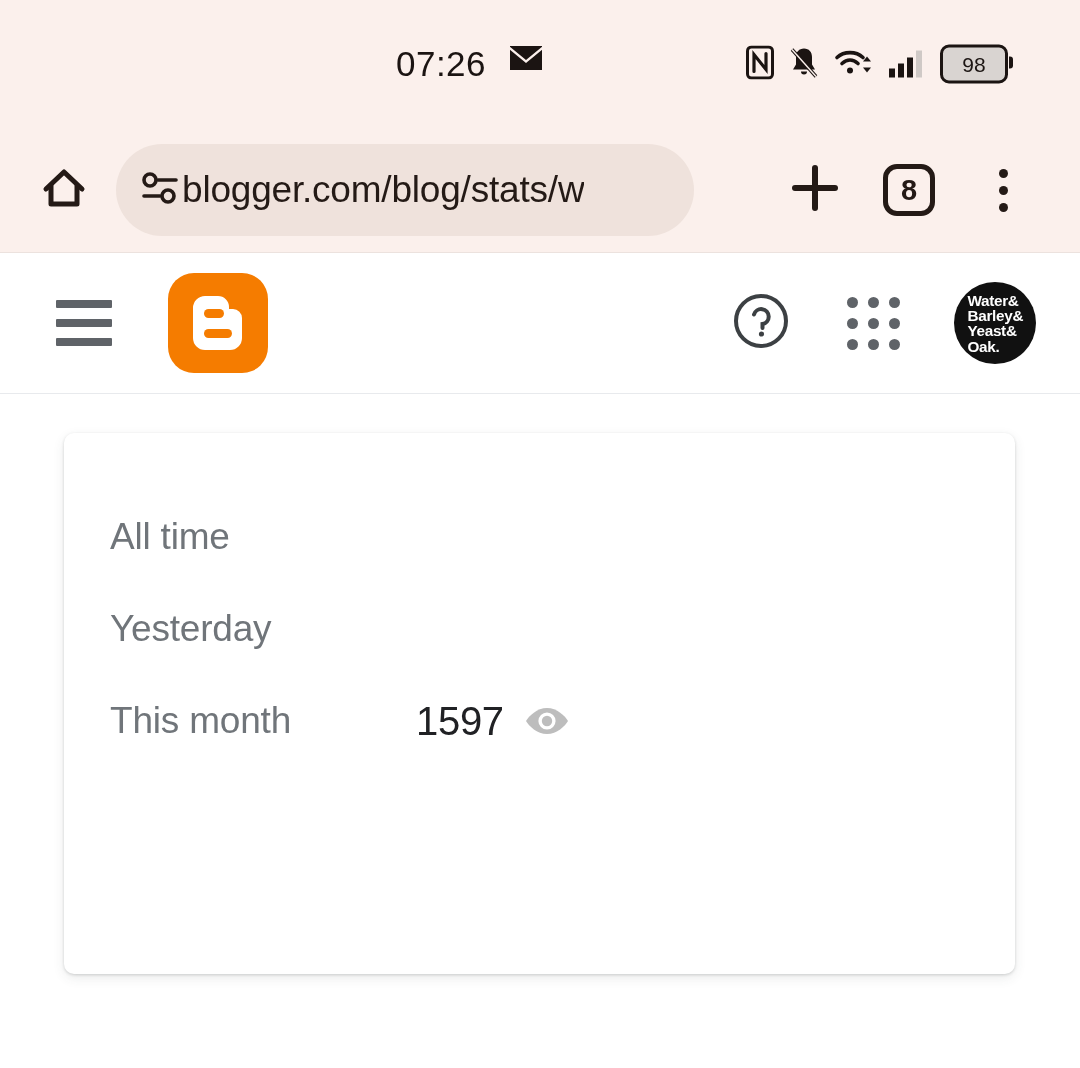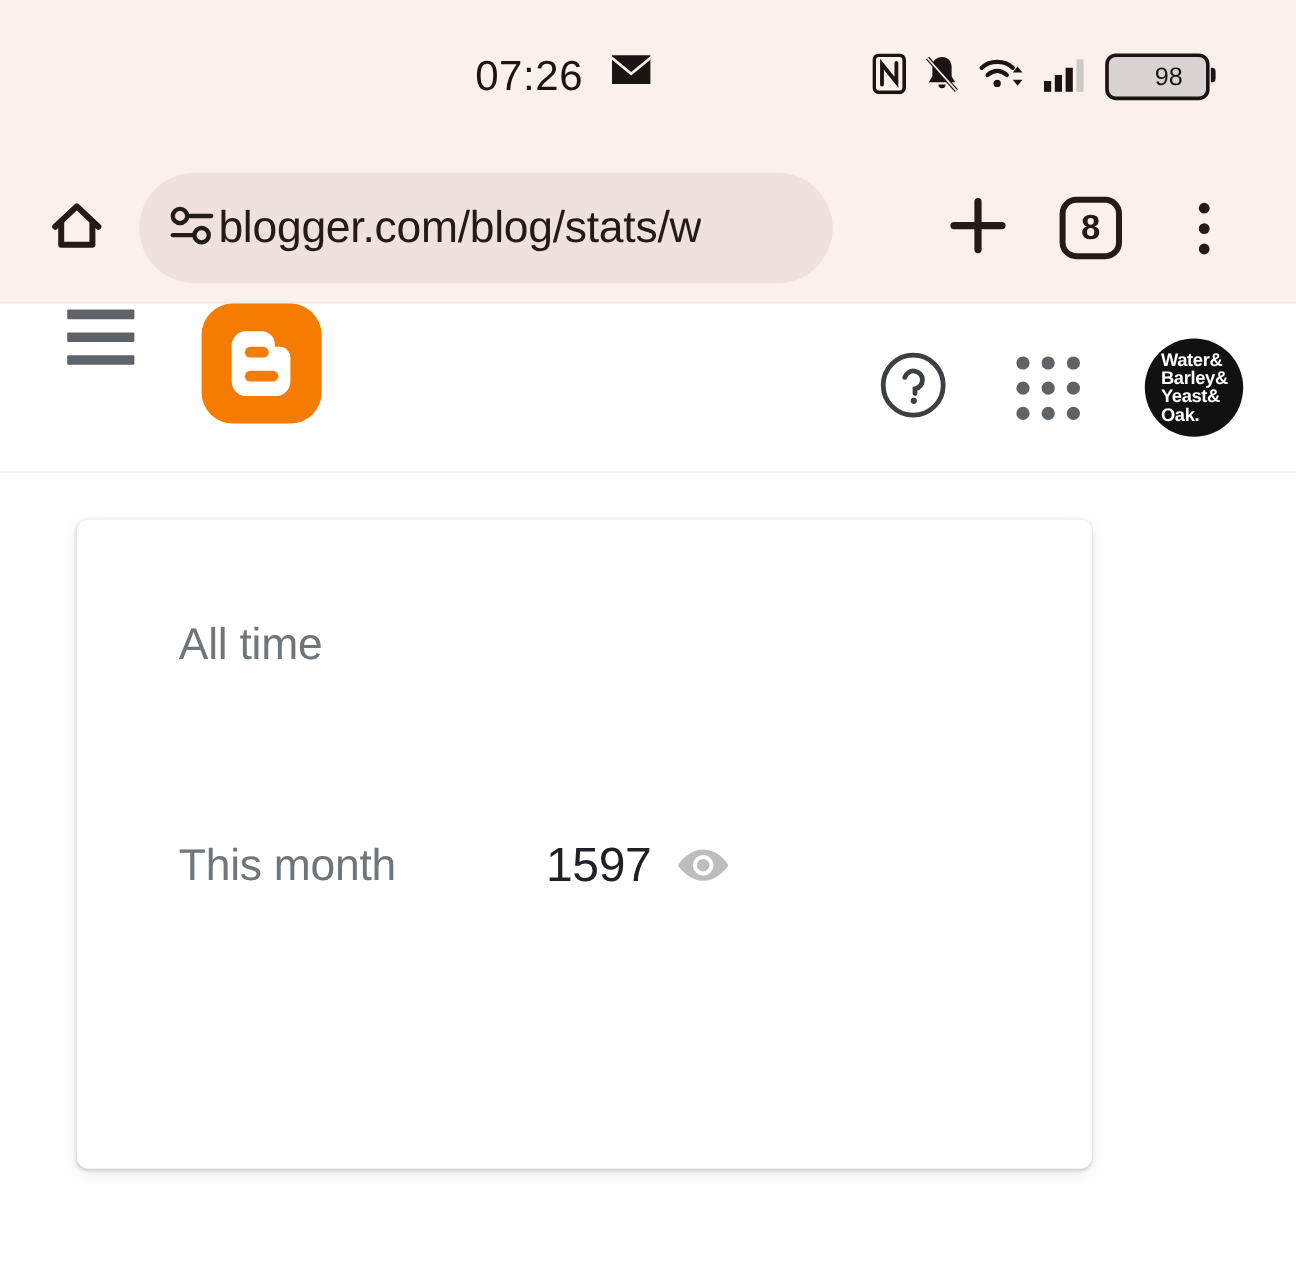--- a/index.html
+++ b/index.html
@@ -47,21 +47,20 @@
   .battery-pill {
     position: relative;
     width: 62px;
     height: 33px;
     border: 3px solid #1b1412;
     border-radius: 9px;
     background: #d9d4d1;
     display: flex;
     align-items: center;
     justify-content: center;
-    padding-left: 19px;
   }
   .battery-pill::after {
     content: "";
     position: absolute;
     right: -8px;
     top: 9px;
     width: 4px;
     height: 12px;
     background: #1b1412;
     border-radius: 0 3px 3px 0;
@@ -150,20 +149,21 @@
     border-radius: 50%;
     background: #241a16;
     display: block;
   }
 
   
   .blogger-header {
     height: 140px;
     background: #ffffff;
     display: flex;
+    align-items: center;
     border-bottom: 1px solid #e8eaed;
     position: relative;
   }
   .hamburger {
     margin-left: 56px;
     width: 56px;
     height: 56px;
     display: flex;
     flex-direction: column;
     justify-content: center;
@@ -243,28 +243,27 @@
   
   .page-body {
     background: #ffffff;
     height: 676px;
     position: relative;
   }
   .stats-card {
     position: absolute;
     left: 64px;
     top: 39px;
-    width: 846px;
+    width: 951px;
     height: 541px;
     background: #ffffff;
     border-radius: 10px;
     box-shadow: 0 1px 3px rgba(60,64,67,0.20), 0 4px 12px rgba(60,64,67,0.10);
     box-sizing: border-box;
     padding-top: 58px;
-    padding-left: 39px;
   }
   .stat-row {
     display: flex;
     align-items: center;
     height: 92px;
     padding-left: 46px;
   }
   .stat-label {
     width: 306px;
     font-size: 37px;
@@ -436,20 +435,21 @@
 
 <div class="page-body">
   <div class="stats-card">
 
     <div class="stat-row">
       <span class="stat-label">All time</span>
     </div>
 
 
     <div class="stat-row">
+      <span class="stat-label">Yesterday</span>
     </div>
 
     <div class="stat-row">
       <span class="stat-label">This month</span>
       <span class="stat-value-wrap">
         <span class="stat-value">1597</span>
         <span class="eye-icon">
           <svg width="46" height="32" viewBox="0 0 46 32">
             <path d="M23 3 C33 3 41 11 44 16 C41 21 33 29 23 29 C13 29 5 21 2 16 C5 11 13 3 23 3 Z" fill="#bdbdbd"></path>
             <circle cx="23" cy="16" r="8.6" fill="#ffffff"></circle>

